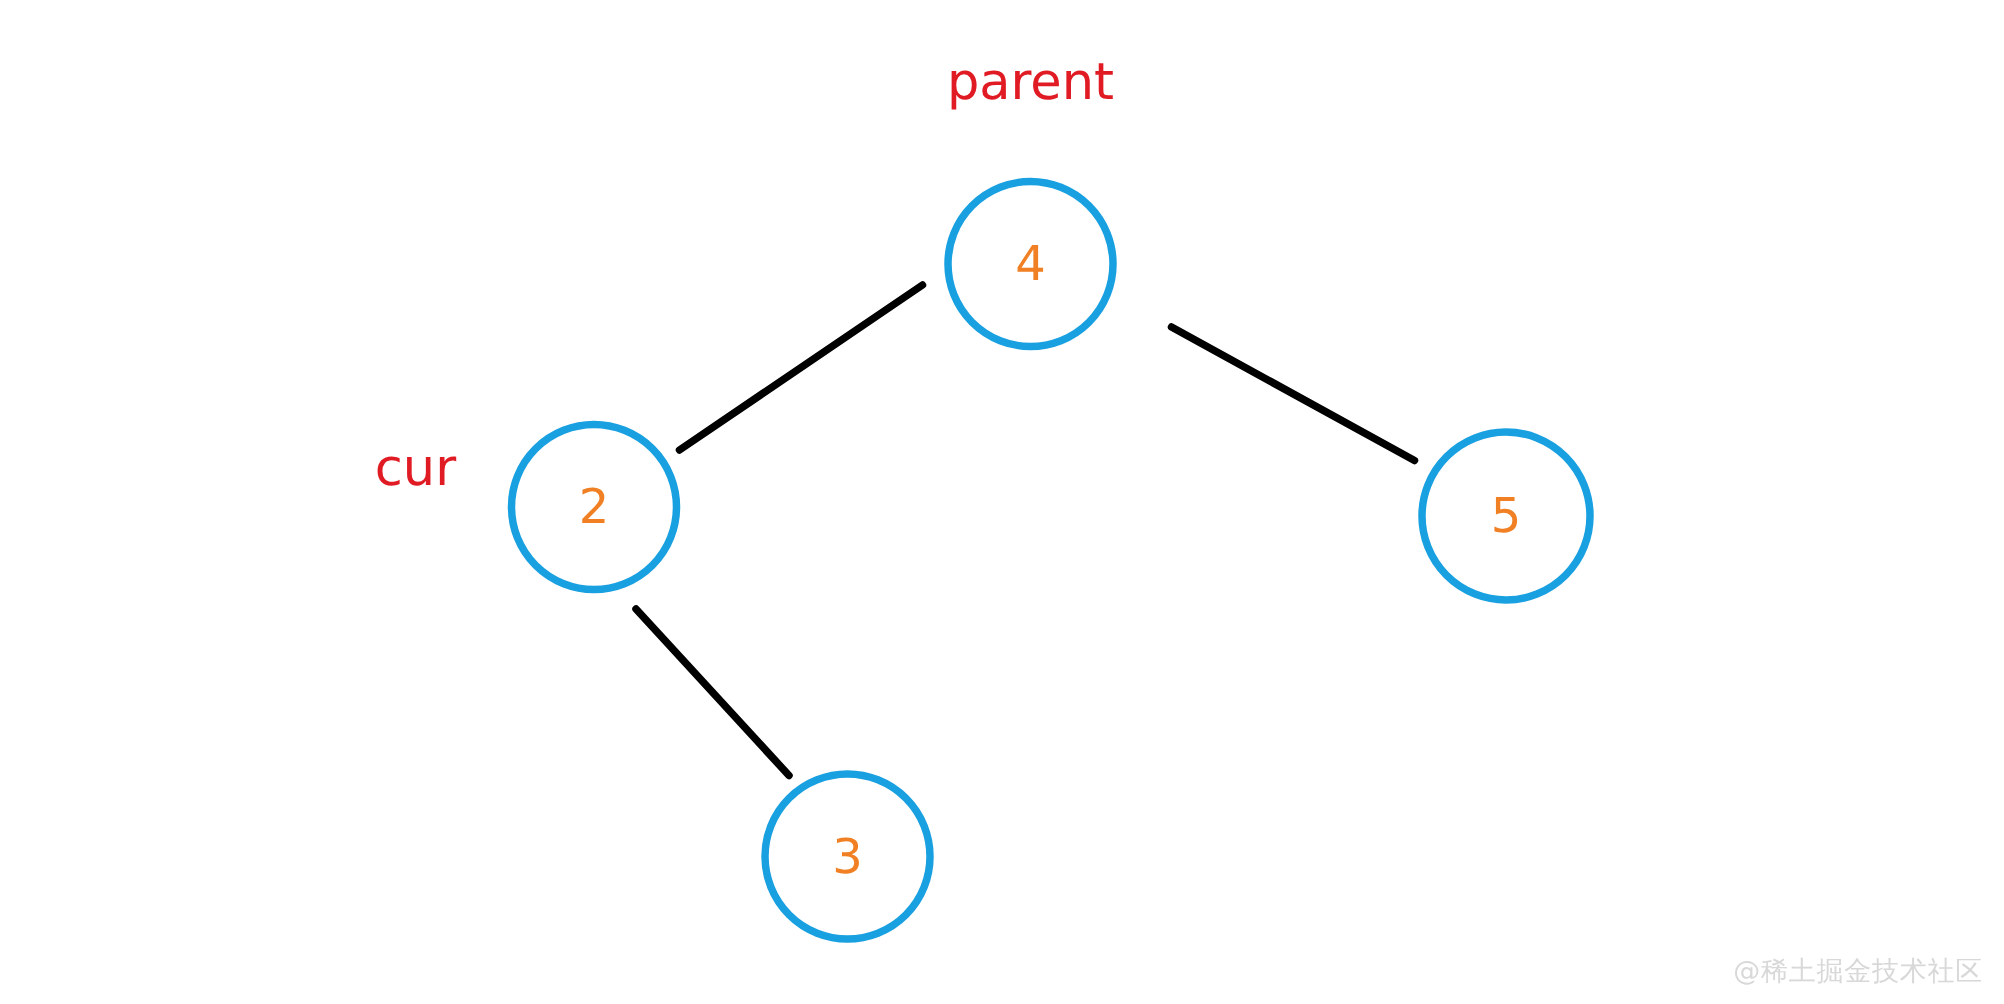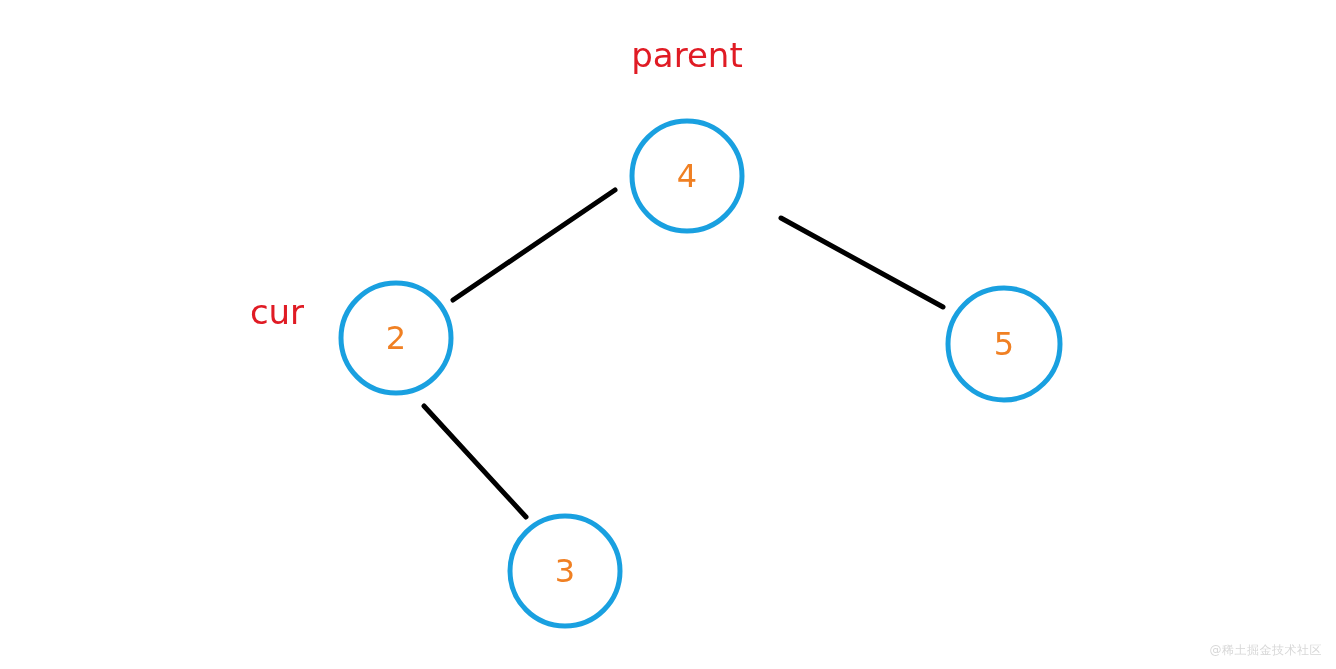--- a/index.html
+++ b/index.html
@@ -47,21 +47,21 @@
     font-size: 34px;
     text-anchor: middle;
     dominant-baseline: middle;
   }
   .watermark {
     position: absolute;
     right: 14px;
     bottom: 10px;
     color: #d8d8d8;
     font-family: "DejaVu Sans", sans-serif;
-    font-size: 12px;
+    font-size: 18px;
     letter-spacing: 0.5px;
     white-space: nowrap;
     user-select: none;
   }
 </style>
 </head>
 <body>
 
 <div id="canvas">
 

